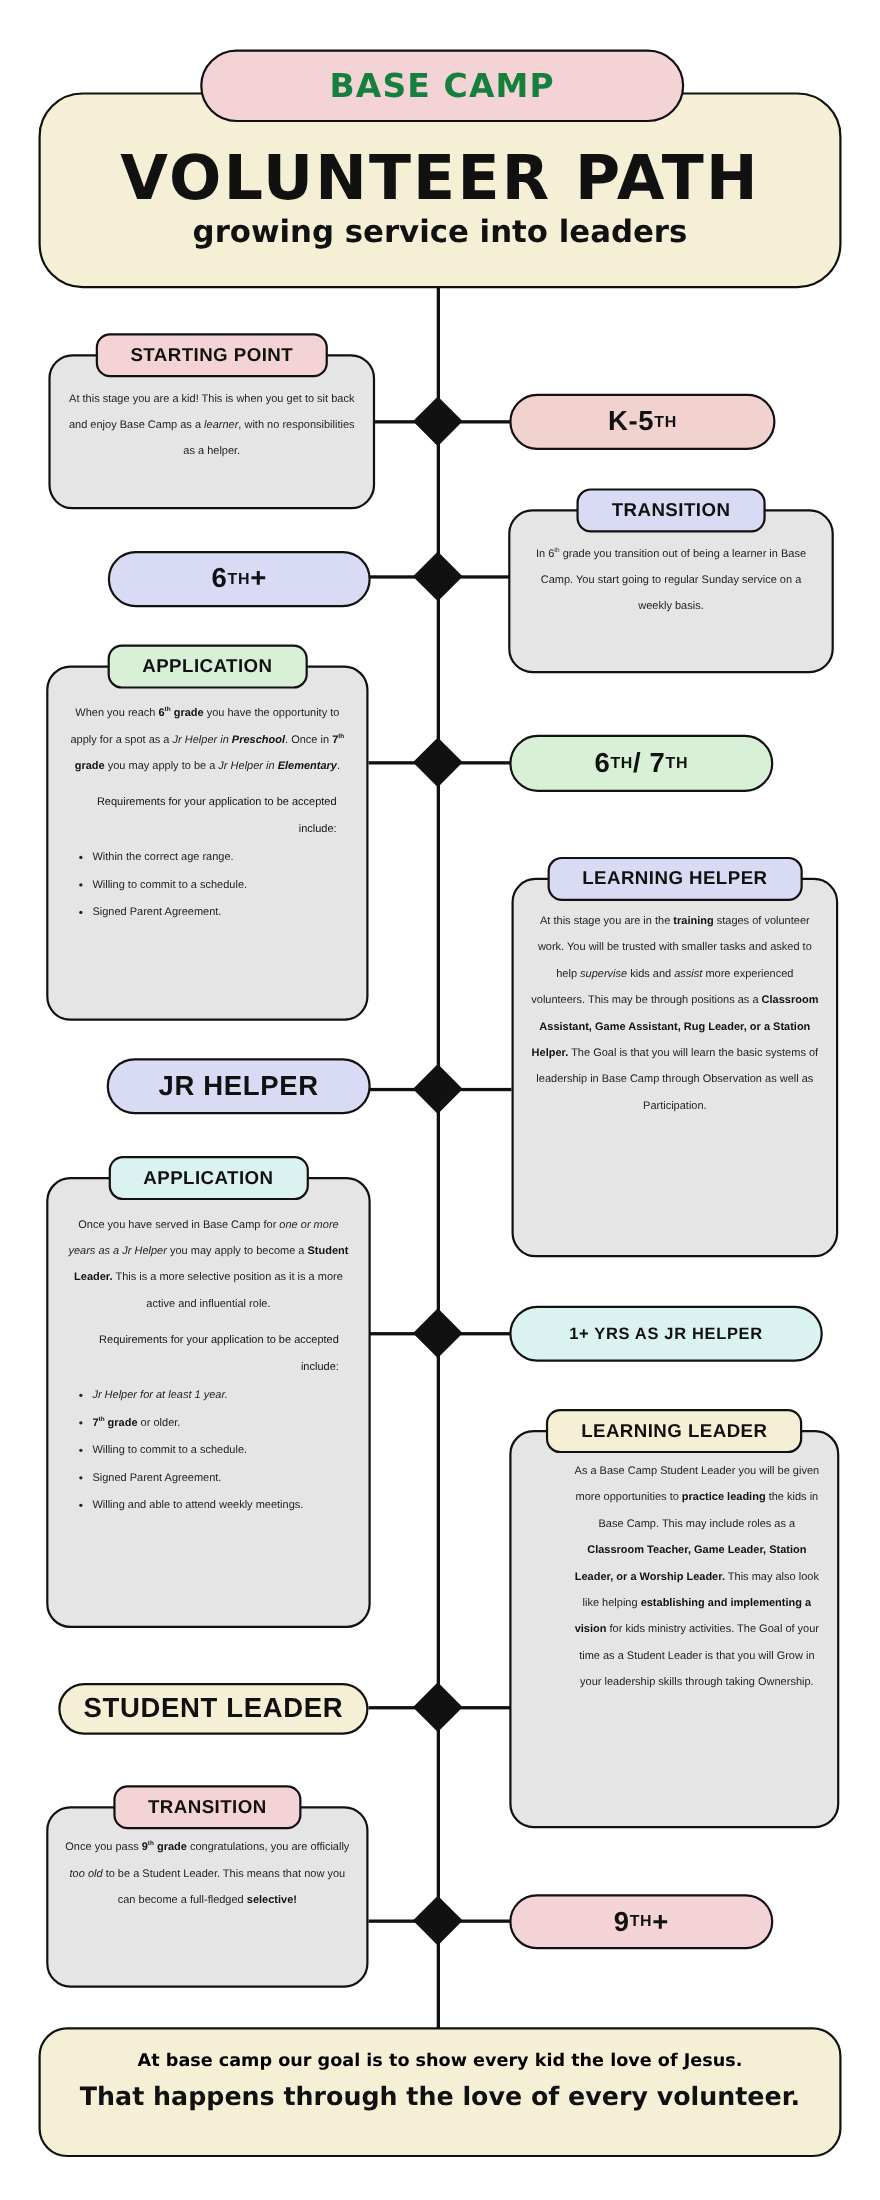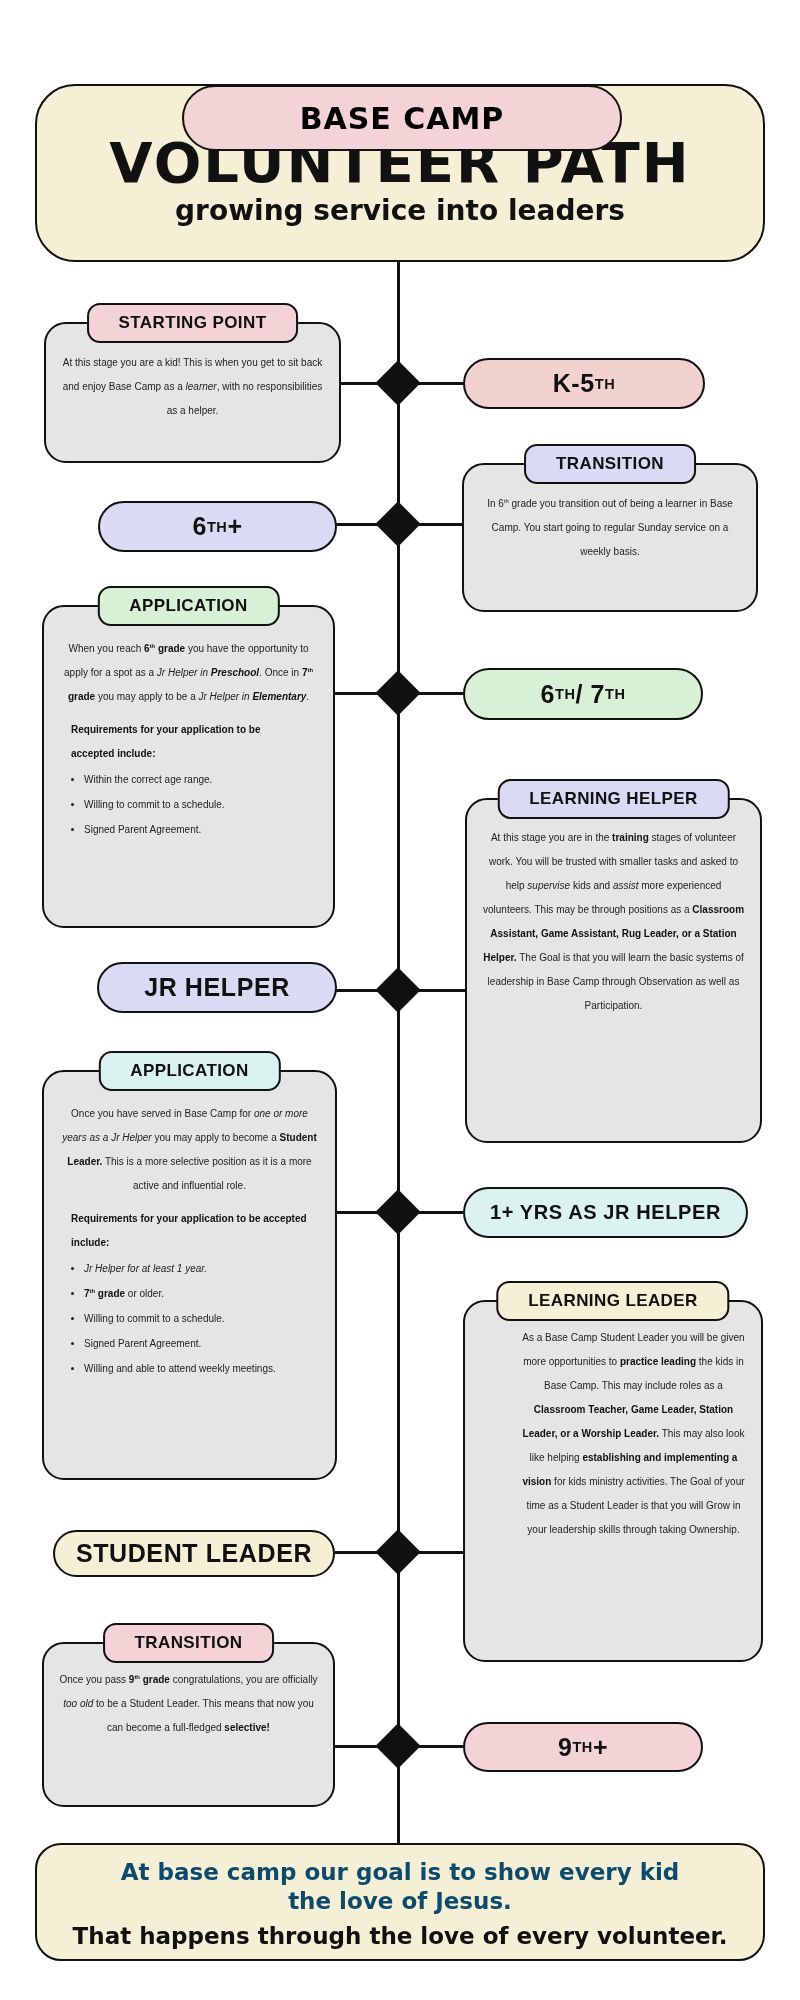--- a/index.html
+++ b/index.html
@@ -18,62 +18,61 @@
     border:2px solid #111;border-radius:13px;padding:8px 30px;white-space:nowrap;
     font-weight:bold;font-size:17px;letter-spacing:.4px;z-index:3;
     font-family:"Liberation Sans",sans-serif;color:#111;
   }
   .card-body{
     padding:30px 15px 10px;font-size:10px;line-height:24px;text-align:center;color:#222;
   }
   .card-body em{font-style:italic;}
   .card-body strong{font-weight:bold;color:#111;}
   sup{font-size:.58em;line-height:0;}
-  .req-heading{text-align:left;font-weight:bold;color:#111;margin:9px 12px 2px;}
+  .req-heading{text-align:right;font-weight:normal;color:#111;margin:9px 12px 2px;}
   ul.req-list{margin:2px 0 0;padding:0 0 0 25px;text-align:left;}
   ul.req-list li{margin:0 0 1px;}
   
   .side-pill{
     position:absolute;border:2px solid #111;border-radius:28px;box-sizing:border-box;
     display:flex;align-items:center;justify-content:center;
     font-weight:bold;letter-spacing:.6px;color:#111;font-size:25px;z-index:4;
   }
   
   .fill-pink{background:#f3d3d5;}
   .fill-pink2{background:#f1d2cf;}
   .fill-cream{background:#f5efd6;}
   .fill-lavender{background:#d9daf3;}
   .fill-green{background:#d8f1d6;}
   .fill-cyan{background:#daf2f0;}
   
   .badge{
     position:absolute;left:182px;top:45px;width:440px;height:66px;border:2px solid #111;
     border-radius:36px;display:flex;align-items:center;justify-content:center;
-    font-weight:bold;font-size:30px;letter-spacing:1px;color:#000000;z-index:6;box-sizing:border-box;
+    font-weight:bold;font-size:30px;letter-spacing:1px;color:#15803d;z-index:6;box-sizing:border-box;
     font-family:"DejaVu Sans",sans-serif;
-    margin-top:40px;
   }
   .title-box{
     position:absolute;left:35px;top:84px;width:730px;height:178px;border:2px solid #111;
     border-radius:40px;box-sizing:border-box;text-align:center;z-index:2;
   }
   .page-title{
     margin:48px 0 0;font-family:"DejaVu Sans",sans-serif;font-weight:bold;
     font-size:56px;letter-spacing:2px;color:#111;line-height:58px;
   }
   .page-subtitle{
     margin:2px 0 0;font-family:"DejaVu Sans",sans-serif;font-weight:bold;
     font-size:28px;color:#111;
   }
   
   .footer-box{
     position:absolute;left:35px;top:1843px;width:730px;height:118px;border:2px solid #111;
     border-radius:26px;box-sizing:border-box;text-align:center;font-family:"DejaVu Sans",sans-serif;
   }
-  .footer-line1{margin:13px auto 0;max-width:560px;font-weight:bold;font-size:23px;line-height:29px;color:#0c4a6e;}
+  .footer-line1{margin:13px auto 0;max-width:560px;font-weight:bold;font-size:16px;line-height:29px;color:#000000;}
   .footer-line2{margin:7px auto 0;font-weight:bold;font-size:23px;color:#111;}
 </style>
 </head>
 <body>
 
 <div id="canvas">
 
   <div class="vline" style="left:397px;top:255px;height:1590px;"></div>
 
   <div class="hline" style="left:335px;top:382px;width:130px;"></div>
@@ -137,21 +136,21 @@
       <div class="req-heading">Requirements for your application to be accepted include:</div>
       <ul class="req-list">
           <li><em>Jr Helper for at least 1 year.</em></li>
           <li><strong>7</strong><strong><sup>th</sup></strong><strong> grade</strong> or older.</li>
           <li>Willing to commit to a schedule.</li>
           <li>Signed Parent Agreement.</li>
           <li>Willing and able to attend weekly meetings.</li>
         </ul>
     </div>
   </div>
-  <div class="side-pill fill-cyan" style="left:463px;top:1187px;width:285px;height:51px;font-size:20px;text-align:center;">1+ YRS AS JR HELPER</div>
+  <div class="side-pill fill-cyan" style="left:463px;top:1187px;width:285px;height:51px;font-size:15px;text-align:center;">1+ YRS AS JR HELPER</div>
 
   <div class="card" style="left:463px;top:1300px;width:300px;height:362px;padding-left:41px;">
     <div class="card-header fill-cream">LEARNING LEADER</div>
     <div class="card-body" style="padding-top:24px;">As a Base Camp Student Leader you will be given more opportunities to <strong>practice leading</strong> the kids in Base Camp. This may include roles as a <strong>Classroom Teacher, Game Leader, Station Leader, or a Worship Leader.</strong> This may also look like helping <strong>establishing and implementing a vision</strong> for kids ministry activities. The Goal of your time as a Student Leader is that you will Grow in your leadership skills through taking Ownership.</div>
   </div>
   <div class="side-pill fill-cream" style="left:53px;top:1530px;width:282px;height:47px;">STUDENT LEADER</div>
 
   <div class="card" style="left:42px;top:1642px;width:293px;height:165px;">
     <div class="card-header fill-pink">TRANSITION</div>
     <div class="card-body" style="padding-top:24px;">Once you pass <strong>9</strong><strong><sup>th</sup></strong><strong> grade</strong> congratulations, you are officially <em>too old</em> to be a Student Leader. This means that now you can become a full-fledged <strong>selective!</strong></div>

